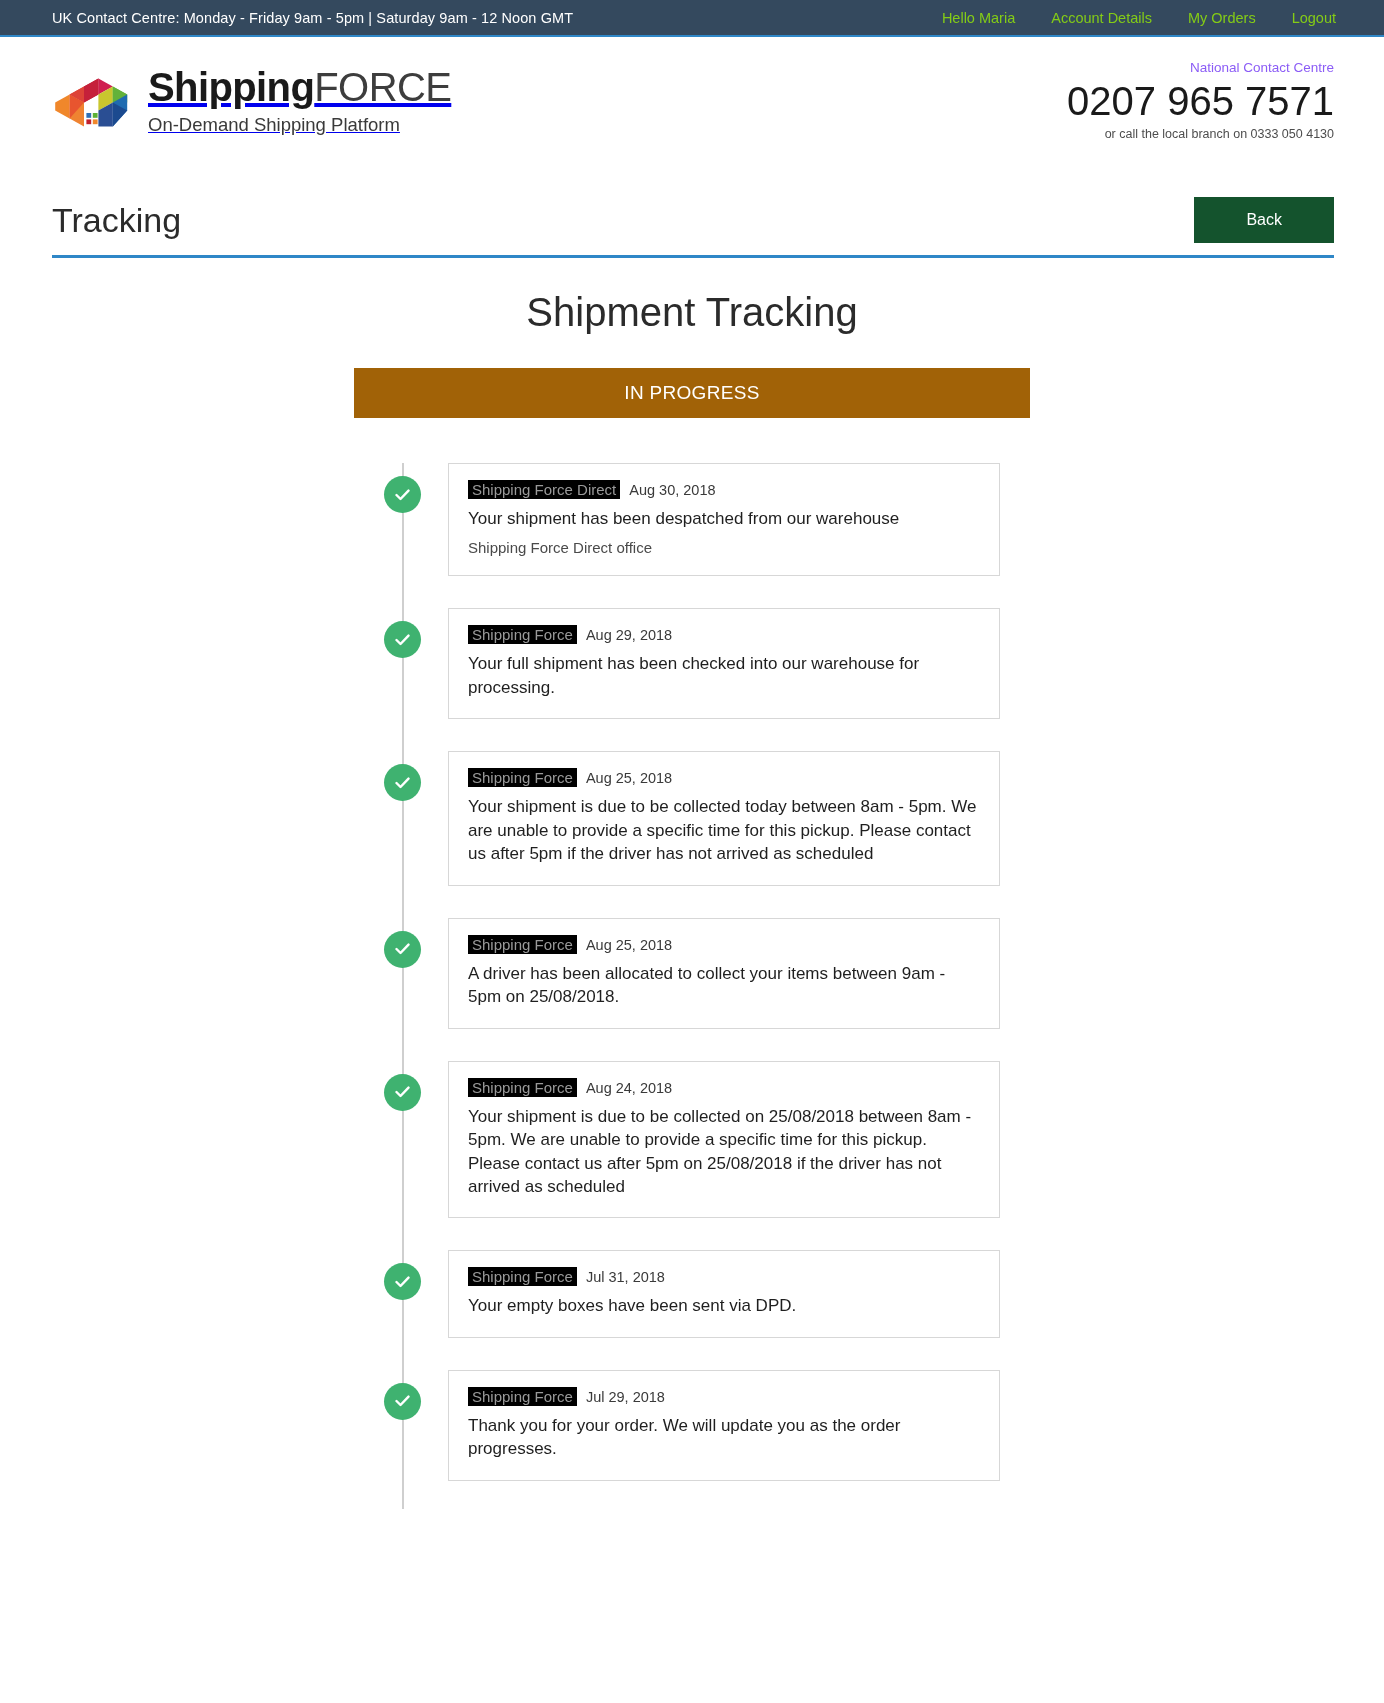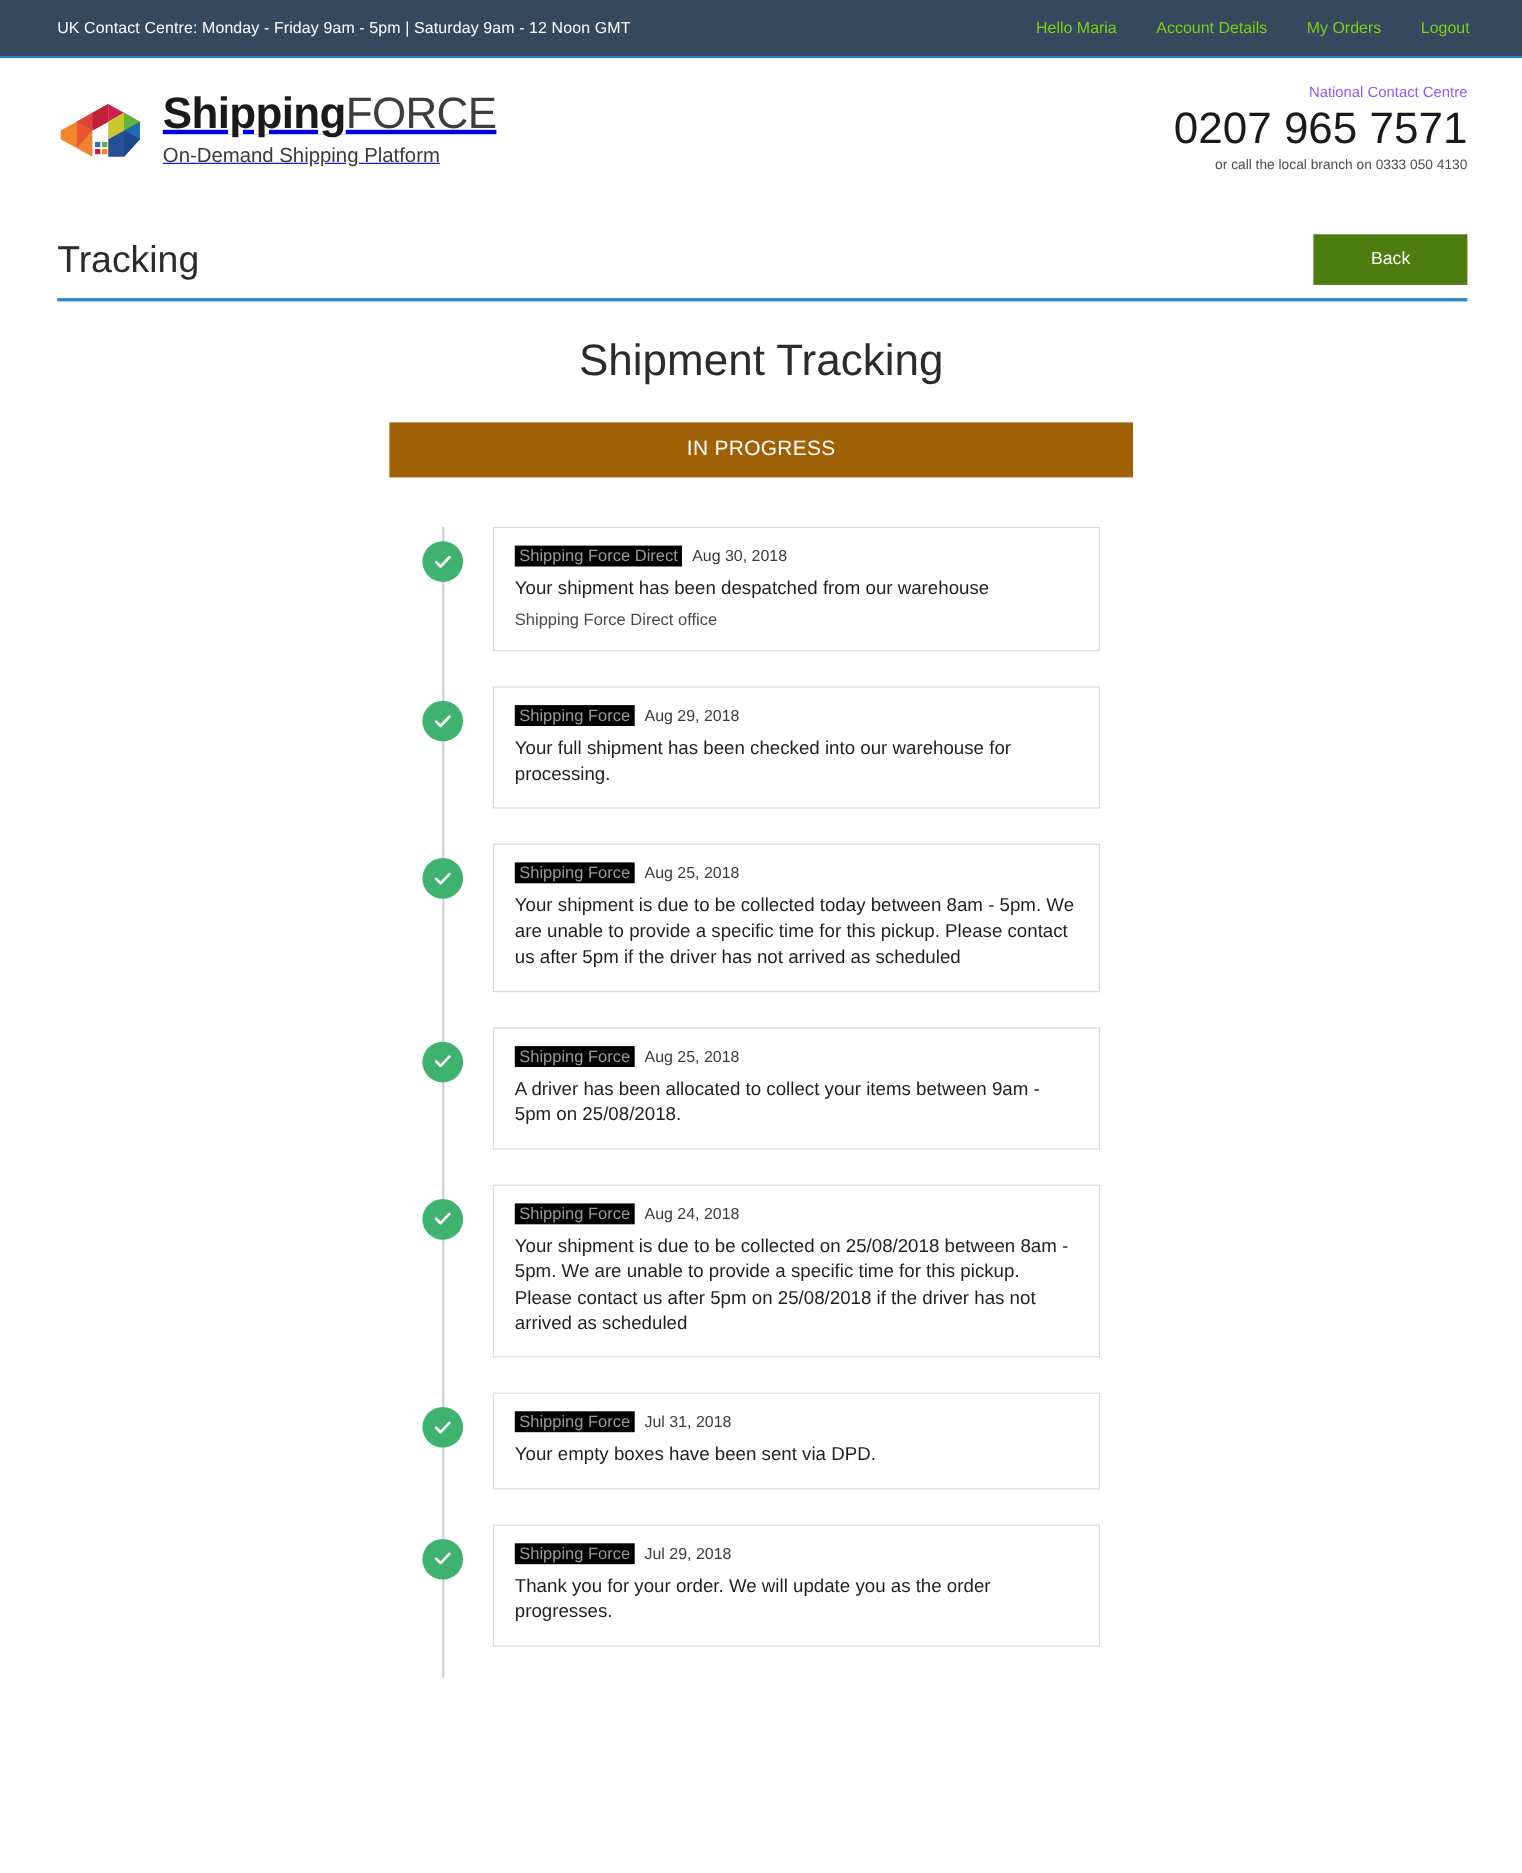--- a/index.html
+++ b/index.html
@@ -7,21 +7,21 @@
     width: 1384px;
     background: #ffffff;
     font-family: "Liberation Sans", sans-serif;
     color: #333333;
   }
   body { min-height: 1703px; }
 
   
   .topbar {
     background: #34495e;
-    height: 53px;
+    height: 37px;
     display: flex;
     align-items: center;
     padding: 0 48px 0 52px;
     color: #ffffff;
     font-size: 14.5px;
     border-bottom: 2px solid #2f87c7;
   }
   .topbar-left { white-space: nowrap; letter-spacing: .1px; }
   .topbar-right {
     margin-left: auto;
@@ -80,21 +80,21 @@
     align-items: flex-end;
   }
   .page-title {
     font-size: 34px;
     font-weight: 400;
     color: #2b2b2b;
     line-height: 1;
   }
   .back-button {
     margin-left: auto;
-    background: #4d7c0f;
+    background: #14532d;
     color: #ffffff;
     border: none;
     font-family: "Liberation Sans", sans-serif;
     font-size: 16px;
     padding: 14px 52px;
     cursor: pointer;
     margin-bottom: -6px;
   }
 
   

